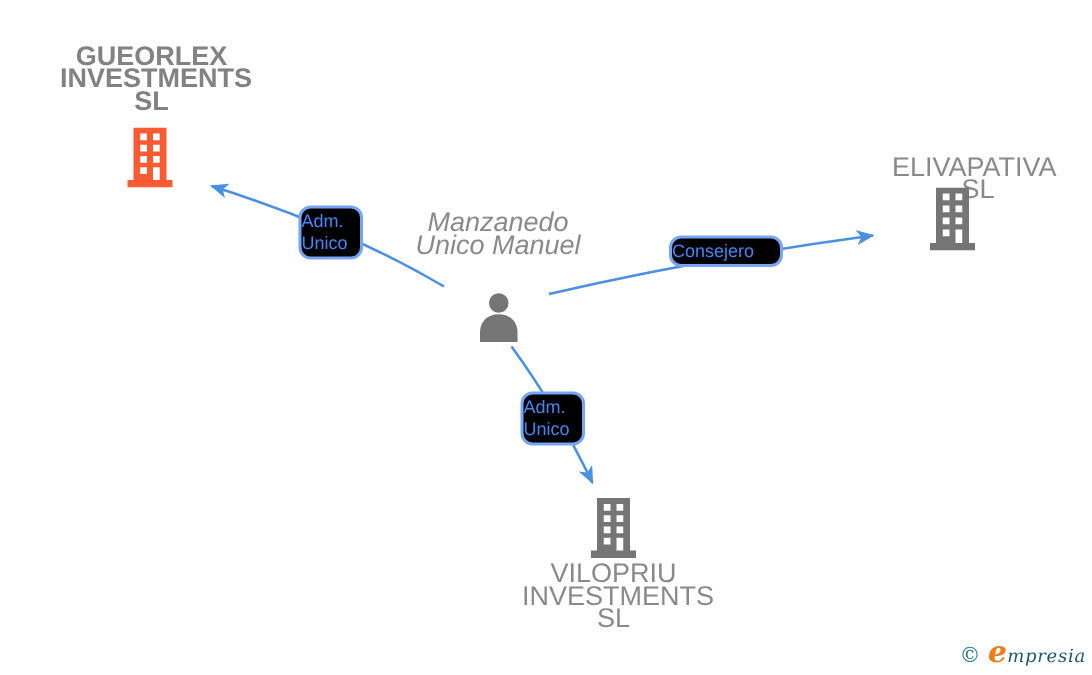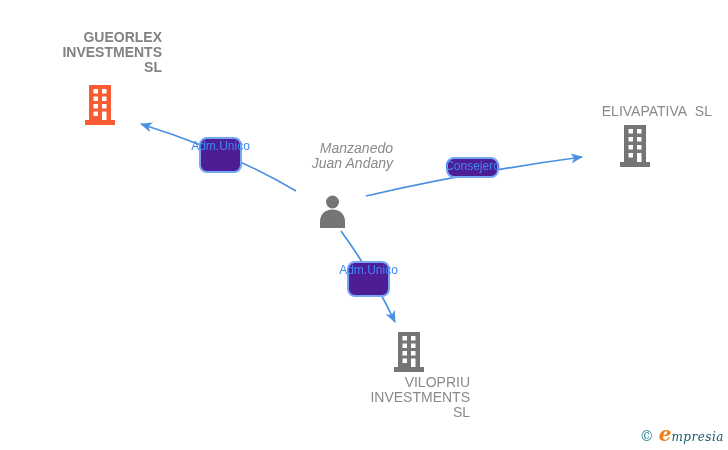--- a/index.html
+++ b/index.html
@@ -14,39 +14,39 @@
     --brand_dark:#19586b;
     --canvas_bg:#ffffff;
   }
   *{margin:0;padding:0;box-sizing:border-box;}
   html,body{width:728px;height:450px;overflow:hidden;background:var(--canvas_bg);
     font-family:"Liberation Sans","DejaVu Sans",sans-serif;}
   .canvas{position:relative;width:728px;height:450px;background:var(--canvas_bg);}
   .edges-svg{position:absolute;left:0;top:0;width:728px;height:450px;z-index:1;}
   .edge{stroke:var(--line_blue);stroke-width:1.7;fill:none;}
 
-  .node-label{position:absolute;z-index:2;text-align:right;color:var(--gray_text);
-    font-size:14px;line-height:15px;}
+  .node-label{position:absolute;z-index:2;text-align:center;color:var(--gray_text);
+    font-size:18px;line-height:15px;}
   .node-label.bold{font-weight:bold;color:#828282;}
   .node-icon{position:absolute;z-index:2;display:block;}
 
   #gueorlex-label{left:40px;top:30px;width:122px;}
   #gueorlex-icon{left:84px;top:85px;}
   #person-label{left:271px;top:141px;width:122px;font-style:italic;}
   #person-icon{left:317px;top:195px;}
   #elivapativa-label{left:592px;top:104px;width:120px;}
   #elivapativa-icon{left:619px;top:125px;}
   #vilopriu-icon{left:393px;top:332px;}
   #vilopriu-label{left:348px;top:375px;width:122px;}
 
-  .edge-label{position:absolute;z-index:3;background:#4c1d95;border:2px solid var(--box_border);
+  .edge-label{position:absolute;z-index:3;background:#000000;border:2px solid var(--box_border);
     border-radius:8px;color:var(--label_blue);font-size:12px;line-height:15px;
-    text-align:left;display:flex;flex-direction:row;justify-content:center;}
+    text-align:left;display:flex;flex-direction:column;justify-content:center;}
   #edge-label-0{left:199px;top:137px;width:43px;height:36px;}
-  #edge-label-1{left:446px;top:157px;width:53px;height:21px;}
+  #edge-label-1{left:446px;top:157px;width:76px;height:21px;}
   #edge-label-2{left:347px;top:261px;width:43px;height:36px;}
 
   .footer-brand{position:absolute;right:4px;bottom:4px;z-index:4;display:flex;
     align-items:baseline;font-family:"DejaVu Serif","Liberation Serif",serif;font-style:italic;}
   .footer-brand .copy{color:var(--brand_teal);font-size:14px;font-style:normal;margin-right:5px;}
   .footer-brand .brand-e{color:var(--brand_orange);font-size:20px;font-weight:bold;}
   .footer-brand .brand-rest{color:var(--brand_dark);font-size:12px;letter-spacing:0.5px;}
 </style>
 </head>
 <body>
@@ -81,21 +81,21 @@
         <rect x="18" y="11.5" width="4.5" height="4.5"></rect>
       <rect x="9.5" y="19" width="4.5" height="4.5"></rect>
         <rect x="18" y="19" width="4.5" height="4.5"></rect>
       <rect x="9.5" y="26.5" width="4.5" height="4.5"></rect>
         <rect x="18" y="26.5" width="4.5" height="8.5"></rect>
     </g>
   </svg>
 
   <div class="node-label" id="person-label">
     <div>Manzanedo</div>
-    <div>Juan Andany</div>
+    <div>Unico Manuel</div>
   </div>
   <svg class="node-icon" id="person-icon" width="31" height="33" viewBox="0 0 31 33">
     <g fill="#757575">
       <circle cx="15.5" cy="7" r="6.5"></circle>
       <path d="M15.5,14.5 c-8,0 -12.5,5.5 -12.5,12 V33 h25 v-6.5 c0,-6.5 -4.5,-12 -12.5,-12 z"></path>
     </g>
   </svg>
 
   <div class="node-label" id="elivapativa-label">
     <div>ELIVAPATIVA&nbsp; SL</div>

